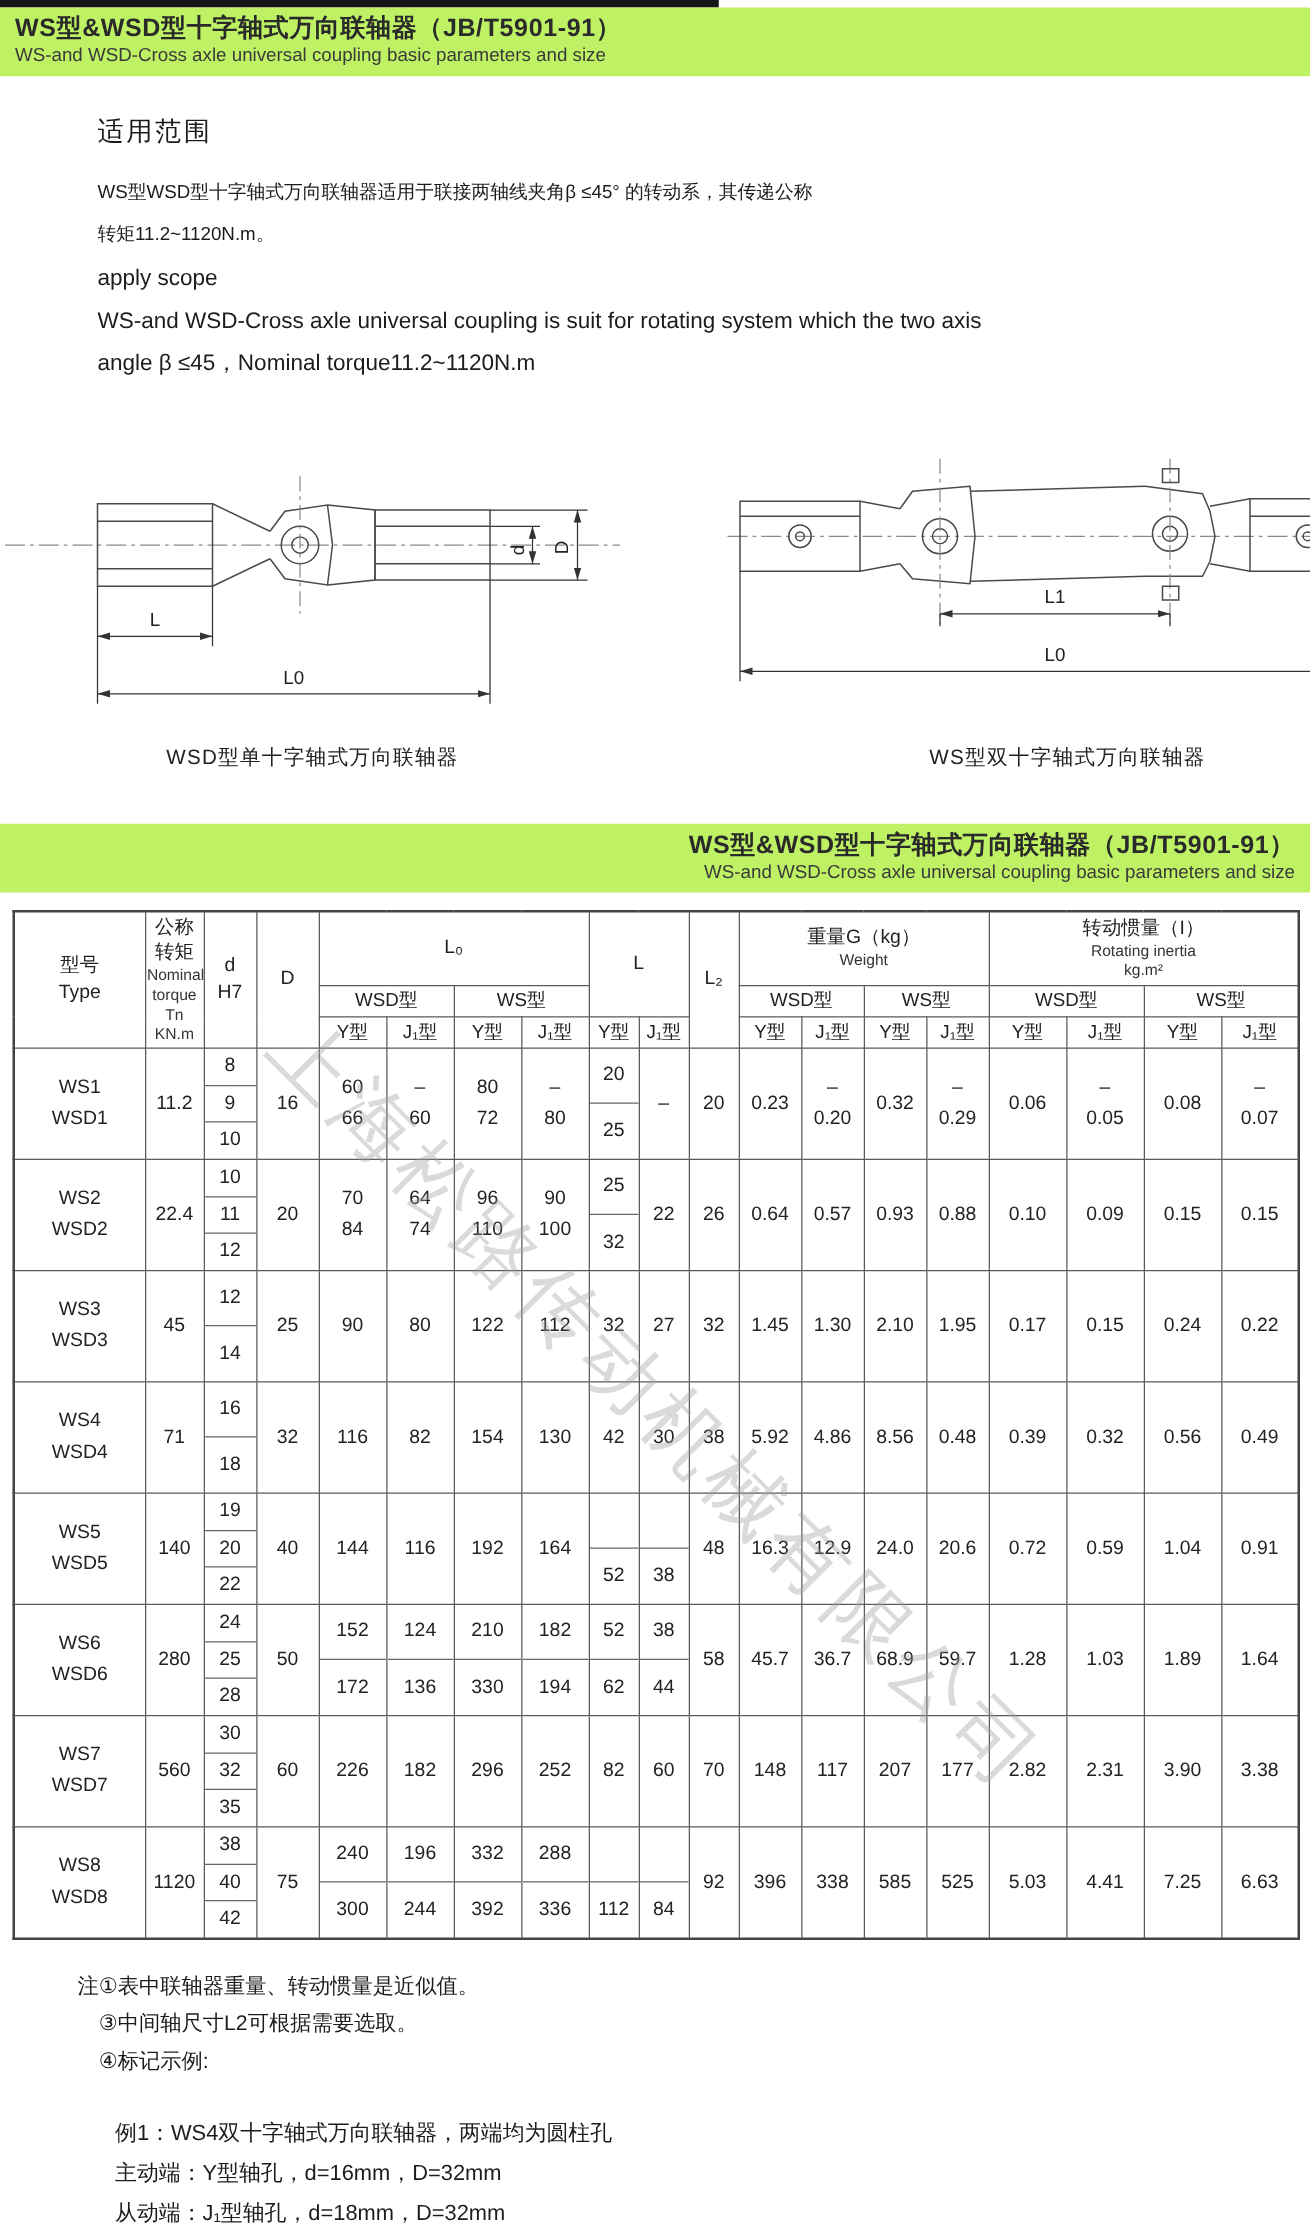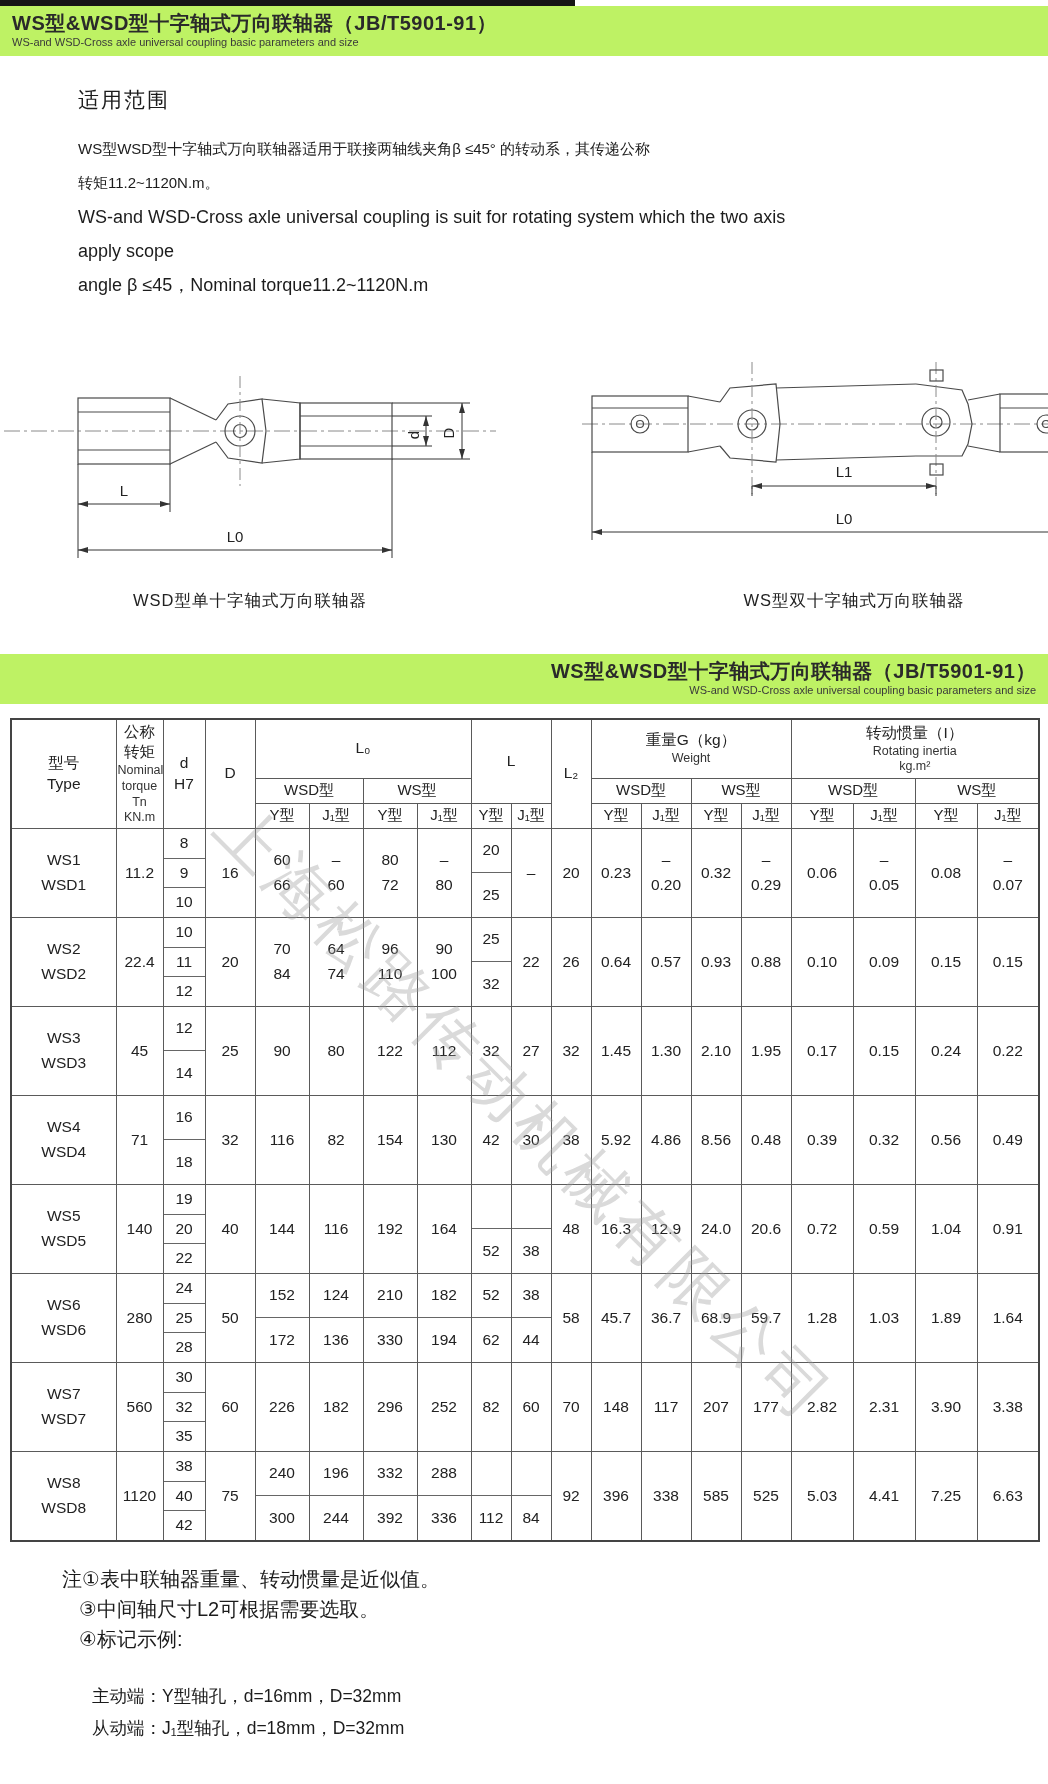--- a/index.html
+++ b/index.html
@@ -1,21 +1,21 @@
 <!DOCTYPE html>
 <html><head>
 <meta charset="utf-8">
 <style>
   html,body{margin:0;padding:0;background:#fff;}
   body{width:1048px;height:1784px;position:relative;overflow:hidden;
        font-family:"Liberation Sans","DejaVu Sans",sans-serif;color:#1c1c1c;}
   .top-strip{height:6px;width:575px;background:#151515;}
   .band{background:#bef264;padding:5px 12px 6px 12px;line-height:1.25;}
   .band-zh{font-size:20px;font-weight:bold;color:#2a2a2a;letter-spacing:.5px;}
-  .band-en{font-size:11px;color:#3a3a3a;}
+  .band-en{font-size:15px;color:#3a3a3a;}
   .band-mid{text-align:right;margin-top:26px;}
   
   .scope{margin:30px 0 0 78px;width:900px;}
   .scope h2{font-size:21px;font-weight:400;margin:0 0 18px 0;letter-spacing:2px;}
   .scope p{margin:0;font-size:15px;line-height:34px;}
   .scope p.en{font-size:18px;}
   
   .figures{display:flex;margin-top:18px;}
   .fig{display:flex;flex-direction:column;align-items:center;}
   .fig svg{display:block;}
@@ -37,43 +37,43 @@
   tbody{font-size:15.5px;}
   .stack{display:flex;flex-direction:column;justify-content:center;height:100%;}
   .stack .si{display:flex;align-items:center;justify-content:center;min-height:25px;line-height:1.2;}
   .stack.sep .si{flex:1;}
   .stack.sep .si + .si{border-top:1px solid #666;}
   .watermark{position:absolute;left:50%;top:48%;transform:translate(-50%,-50%) rotate(45deg);
              font-size:64px;letter-spacing:6px;color:#9f9f9f;opacity:.38;white-space:nowrap;
              pointer-events:none;z-index:4;}
   
   .notes{margin:22px 0 0 62px;}
-  .notes p{margin:0;font-size:20px;line-height:30px;}
+  .notes p{margin:0;font-size:17px;line-height:30px;}
   .notes p.ind{margin-left:17px;}
   
   .example{margin:26px 0 0 92px;}
   .example p{margin:0;font-size:17.5px;line-height:32px;}
   .example .l2,.example .l3{}
 </style>
 </head>
 <body>
 
 <div class="top-strip"></div>
 
 <header class="band">
   <div class="band-zh">WS型&amp;WSD型十字轴式万向联轴器（JB/T5901-91）</div>
   <div class="band-en">WS-and WSD-Cross axle universal coupling basic parameters and size</div>
 </header>
 
 <section class="scope">
   <h2>适用范围</h2>
   <p>WS型WSD型十字轴式万向联轴器适用于联接两轴线夹角β ≤45° 的转动系，其传递公称</p>
   <p>转矩11.2~1120N.m。</p>
+  <p class="en">apply scope</p>
   <p class="en">WS-and WSD-Cross axle universal coupling is suit for rotating system which the two axis</p>
-  <p class="en">apply scope</p>
   <p class="en">angle β ≤45，Nominal torque11.2~1120N.m</p>
 </section>
 
 <section class="figures">
   <figure class="fig" style="margin-left:0;">
     <svg width="500" height="248" viewBox="0 0 500 248">
       <defs>
         <marker id="ae" markerWidth="12" markerHeight="8" refX="10" refY="4" orient="auto">
           <polygon points="0,1 10,4 0,7" fill="#333"></polygon>
         </marker>
@@ -664,16 +664,17 @@
   </table>
 </section>
 
 <section class="notes">
   <p>注①表中联轴器重量、转动惯量是近似值。</p>
   <p class="ind">③中间轴尺寸L2可根据需要选取。</p>
   <p class="ind">④标记示例:</p>
 </section>
 
 <section class="example">
+  <p>例1：WS4双十字轴式万向联轴器，两端均为圆柱孔</p>
   <p class="l2">主动端：Y型轴孔，d=16mm，D=32mm</p>
   <p class="l3">从动端：J₁型轴孔，d=18mm，D=32mm</p>
 
 </section>
 
 </body></html>

